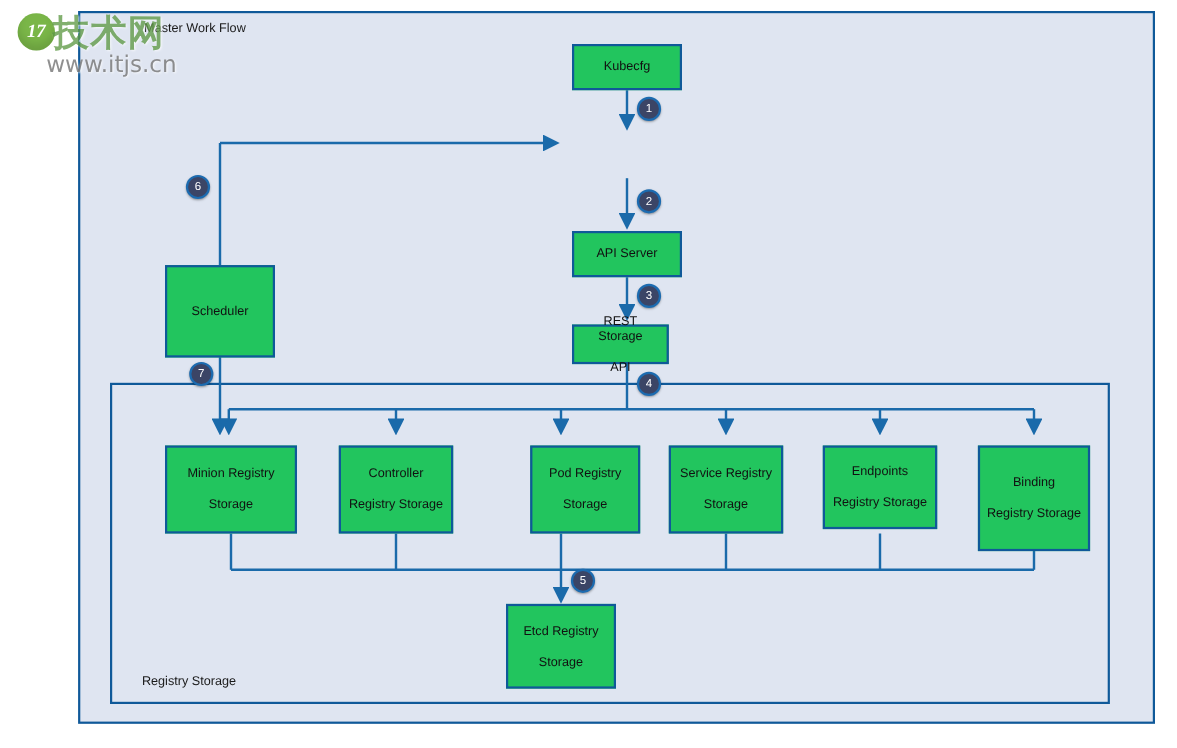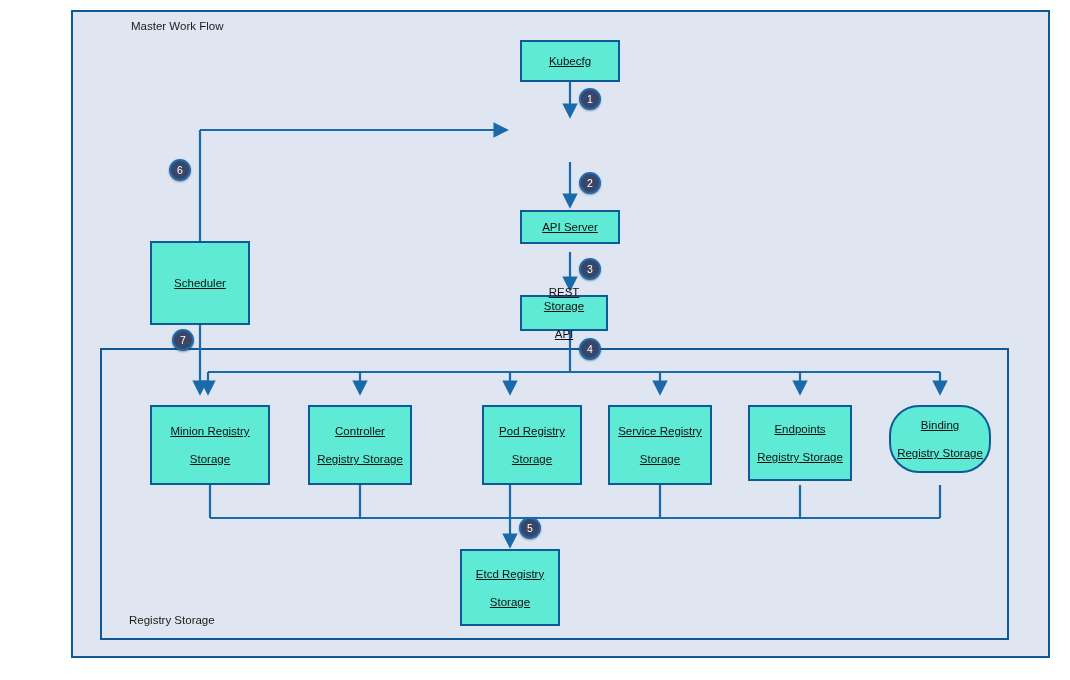--- a/index.html
+++ b/index.html
@@ -104,33 +104,32 @@
     color: #1a1a1a;
     white-space: nowrap;
     font-family: "Liberation Sans", sans-serif;
   }
   #outer-label  { left: 99px; top: 20px; margin-left: 32px; }
   #registry-label { left: 129px; top: 614px; }
 
   
   .node {
     position: absolute;
-    background: #5eead4;
+    background: #22c55e;
     border: 2px solid #0f5999;
     box-sizing: border-box;
     display: flex;
     align-items: center;
     justify-content: center;
     text-align: center;
     font-size: 11.5px;
     line-height: 14px;
     color: #111111;
     z-index: 20;
     font-family: "Liberation Sans", sans-serif;
-    text-decoration: underline;
   }
   .node span { display: block; padding: 0 3px; }
 
   
   #wires {
     position: absolute;
     left: 0; top: 0;
     width: 1070px;
     height: 680px;
     z-index: 10;
@@ -206,21 +205,21 @@
       <line x1="940" y1="485" x2="940" y2="518"></line>
       <line x1="210" y1="518" x2="940" y2="518"></line>
     </g>
   </svg>
 
   <div class="node" style="left:520px; top:40px; width:100px; height:42px;">
     <span>Kubecfg</span>
   </div>
 
 
-  <div class="node" style="left:520px; top:210px; width:100px; height:34px;">
+  <div class="node" style="left:520px; top:210px; width:100px; height:42px;">
     <span>API Server</span>
   </div>
 
   <div class="node" style="left:520px; top:295px; width:88px; height:36px;">
     <span><span>REST Storage</span><br><span>API</span></span>
   </div>
 
   <div class="node" style="left:150px; top:241px; width:100px; height:84px;">
     <span>Scheduler</span>
   </div>
@@ -238,30 +237,36 @@
   </div>
 
   <div class="node" style="left:608px; top:405px; width:104px; height:80px;">
     <span><span>Service Registry</span><br><span>Storage</span></span>
   </div>
 
   <div class="node" style="left:748px; top:405px; width:104px; height:76px;">
     <span><span>Endpoints</span><br><span>Registry Storage</span></span>
   </div>
 
-  <div class="node" style="left:889px; top:405px; width:102px; height:68px;border-radius:30px;">
+  <div class="node" style="left:889px; top:405px; width:102px; height:96px;">
     <span><span>Binding</span><br><span>Registry Storage</span></span>
   </div>
 
   <div class="node" style="left:460px; top:549px; width:100px; height:77px;">
     <span><span>Etcd Registry</span><br><span>Storage</span></span>
   </div>
 
   <div class="badge" style="left:579px; top:88px;">1</div>
   <div class="badge" style="left:579px; top:172px;">2</div>
   <div class="badge" style="left:579px; top:258px;">3</div>
   <div class="badge" style="left:579px; top:338px;">4</div>
   <div class="badge" style="left:519px; top:517px;">5</div>
   <div class="badge" style="left:169px; top:159px;">6</div>
   <div class="badge" style="left:172px; top:329px;">7</div>
 
+  <div id="watermark">
+    <div class="wm-logo"></div>
+    <div class="wm-logo-txt">17</div>
+    <div class="wm-cn">技术网</div>
+    <div class="wm-url">www.itjs.cn</div>
+  </div>
 
 </div>
 
 </body></html>

